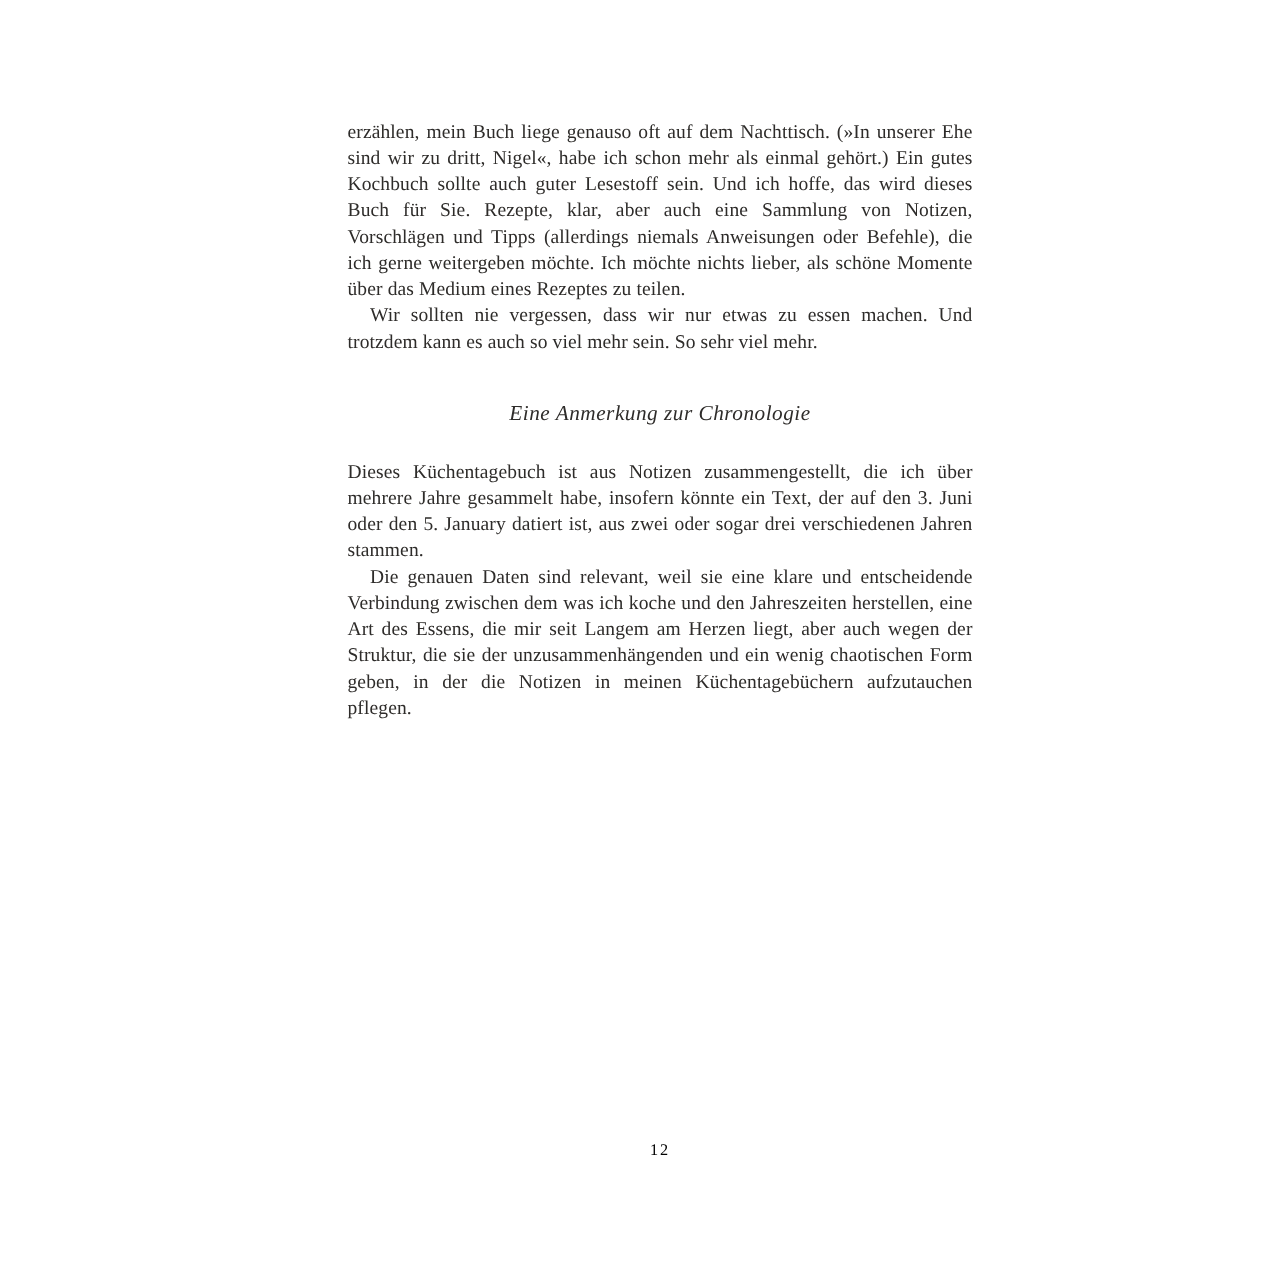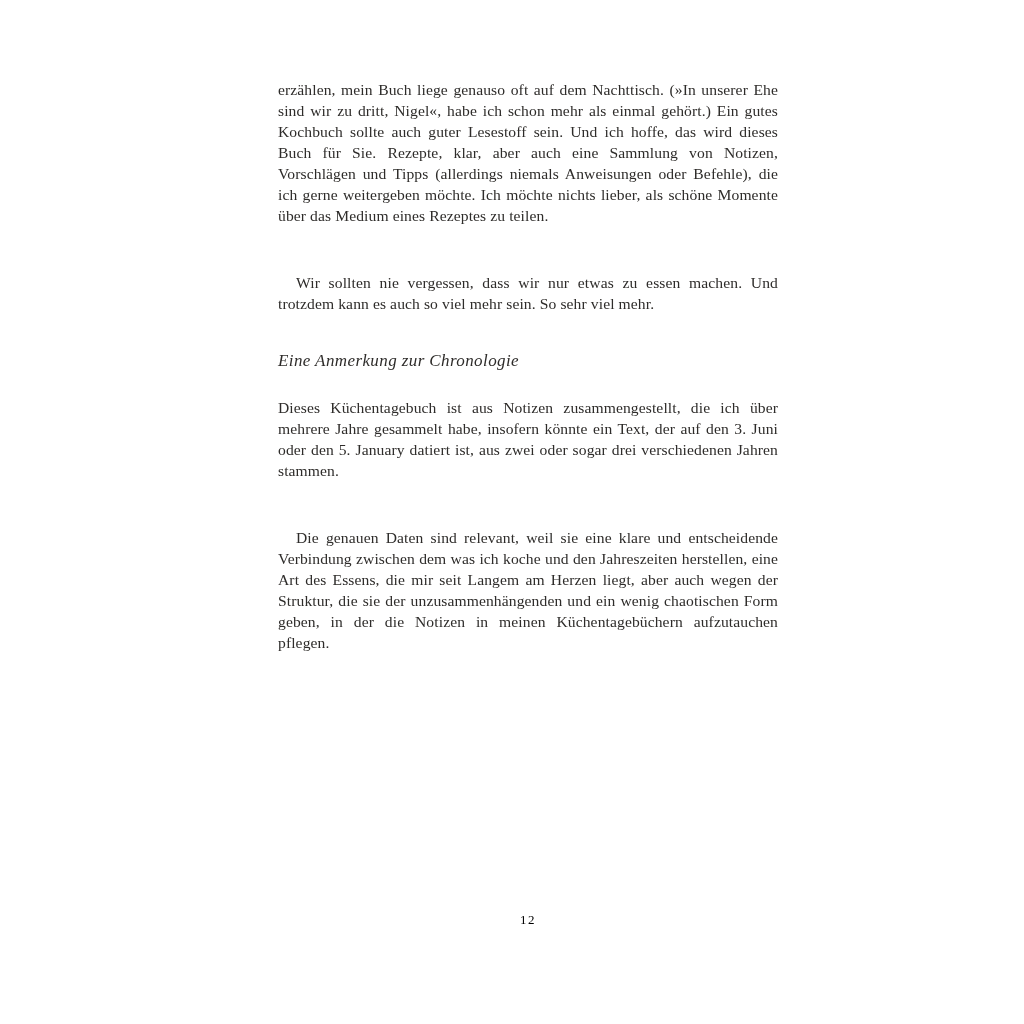--- a/index.html
+++ b/index.html
@@ -12,39 +12,38 @@
     width: 1024px;
     height: 1024px;
     background: #ffffff;
     color: #2e2c2a;
     font-family: "Liberation Serif", "DejaVu Serif", serif;
     overflow: hidden;
   }
   .text-block {
     position: absolute;
     left: 278px;
-    top: 79px;
+    top: 95px;
     width: 500px;
   }
   .body-para {
     margin: 0;
     font-size: 15.6px;
     line-height: 21px;
     text-align: justify;
     letter-spacing: 0.1px;
   }
   .body-para.indent {
     text-indent: 18px;
-    margin-top: 46px;
   }
   .section-heading {
     font-size: 17px;
     font-weight: normal;
     font-style: italic;
-    text-align: left;
+    text-align: center;
     margin: 37px 0 26px 0;
     letter-spacing: 0.4px;
   }
   .page-number {
     position: absolute;
     top: 912px;
     left: 278px;
     width: 500px;
     text-align: center;
     font-size: 13px;

